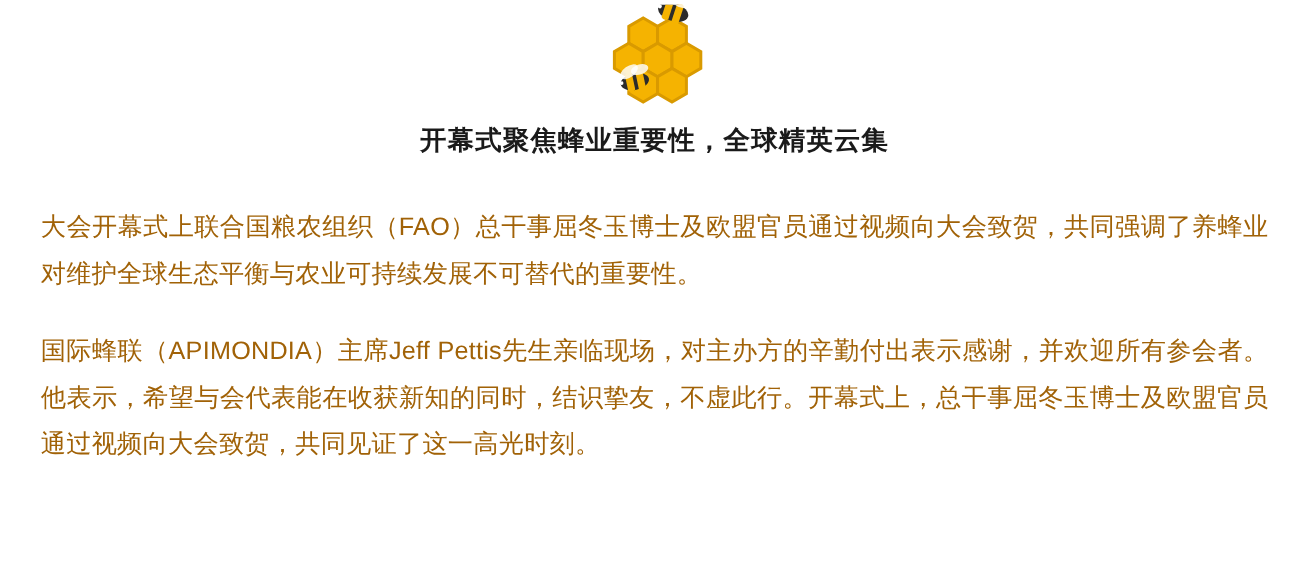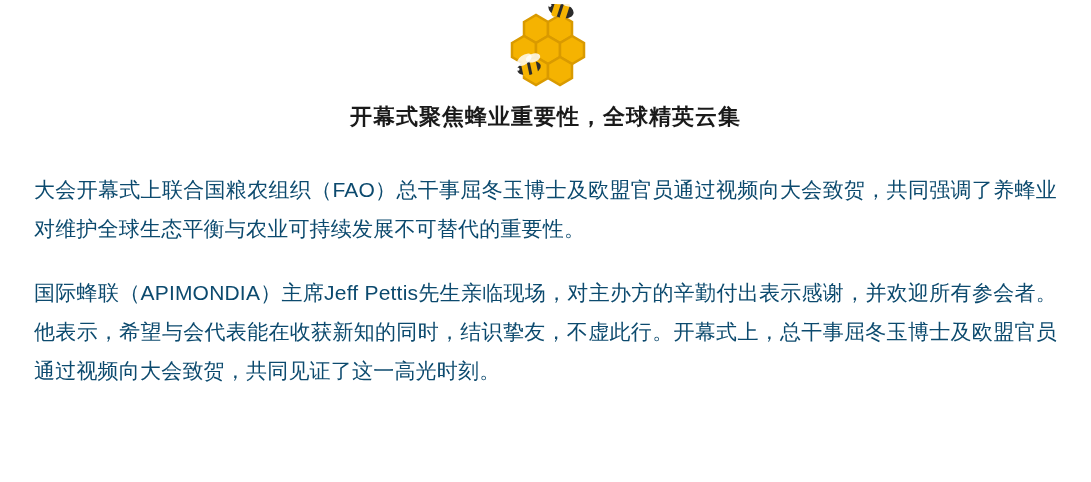--- a/index.html
+++ b/index.html
@@ -41,21 +41,21 @@
     letter-spacing: 1px;
     margin: 10px 0 0 0;
     line-height: 1.4;
   }
   .body-copy {
     margin-top: 38px;
   }
   .para {
     font-size: 21px;
     line-height: 1.85;
-    color: #0c4a6e;
+    color: #a16207;
     margin: 0 0 26px 0;
     text-align: justify;
     letter-spacing: 0.2px;
   }
   .para:last-child {
     margin-bottom: 0;
   }
 </style>
 </head>
 <body>

